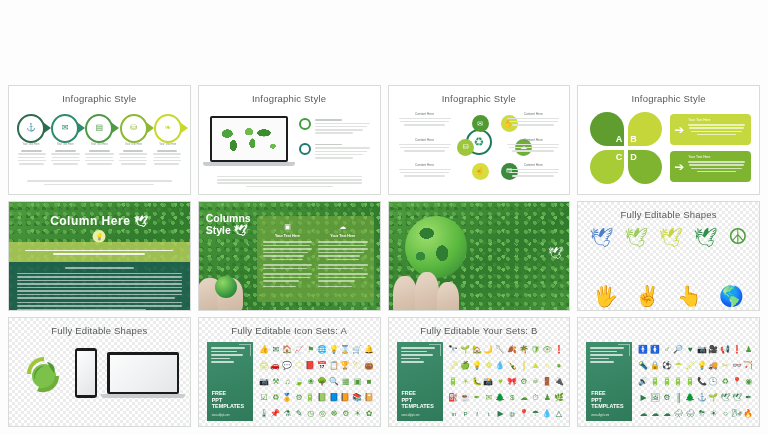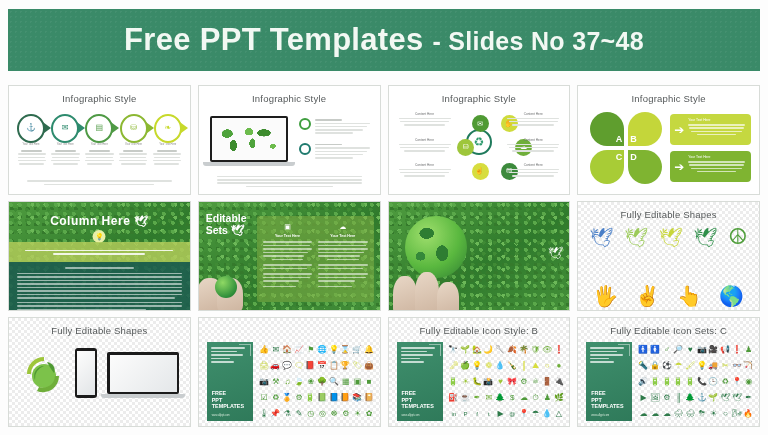--- a/index.html
+++ b/index.html
@@ -210,26 +210,20 @@
     display:grid; grid-template-columns:repeat(10,1fr); grid-template-rows:repeat(5,1fr);
     gap:1px; align-items:center; justify-items:center;
   }
   .ig { font-size:8px; line-height:1; }
 </style>
 </head>
 <body>
 
 <div class="page">
 
-  <div class="banner">
-    <div class="banner-title">
-      <span>Free PPT Templates</span>
-      <span class="sub">- Slides No 37~48</span>
-    </div>
-  </div>
 
   <div class="grid">
 
     <div class="slide">
       <div class="s-title">Infographic Style</div>
       <div class="steps">
         <div class="step">
           <div class="chev" style="border-left-color:#2f6b4f"></div>
           <div class="ring" style="border-color:#2f6b4f">
               <span class="ico" style="color:#2f6b4f">⚓</span>
@@ -460,22 +454,22 @@
         <div class="lnw" style="width:100%;margin-top:3px"></div>
           <div class="lnw" style="width:100%"></div>
         <div class="lnw" style="width:78%"></div>
 
       </div>
     </div>
 
     <div class="slide">
       <div class="grass"></div>
       <div class="s6-title">
-        <div>Editable</div>
-        <div><span>Sets</span> <span class="bird">🕊</span></div>
+        <div>Columns</div>
+        <div><span>Style</span> <span class="bird">🕊</span></div>
       </div>
       <div class="hands">
         <div class="palm" style="left:2px;"></div>
         <div class="palm" style="left:22px;"></div>
         <div class="globe-sm"></div>
       </div>
       <div class="s6-panel">
         <div class="s6-col">
           <div class="s6-ic">▣</div>
           <div class="s6-hd">Your Text Here</div>
@@ -555,20 +549,21 @@
         </div>
       <div class="lap2">
         <div class="sc">
             <div class="si"></div>
           </div>
         <div class="bs"></div>
       </div>
     </div>
 
     <div class="slide checker">
+      <div class="s-title">Fully Editable Icon Sets: A</div>
       <div class="icon-panel">
         <div class="ip-corner"></div>
         <div class="ip-top">
           <div class="lnw" style="width:90%"></div>
             <div class="lnw" style="width:70%"></div>
           <div class="lnw" style="width:86%;margin-top:2px"></div>
             <div class="lnw" style="width:50%"></div>
           <div class="lnw" style="width:62%"></div>
         </div>
         <div class="ip-free">FREE<br>PPT<br>TEMPLATES</div>
@@ -626,21 +621,21 @@
         <span class="ig" style="color:#4f9a3a">◷</span>
         <span class="ig" style="color:#4f9a3a">◎</span>
         <span class="ig" style="color:#4f9a3a">☸</span>
         <span class="ig" style="color:#4f9a3a">⚙</span>
         <span class="ig" style="color:#4f9a3a">☀</span>
         <span class="ig" style="color:#4f9a3a">✿</span>
       </div>
     </div>
 
     <div class="slide checker">
-      <div class="s-title">Fully Editable Icon Style: B</div>
+      <div class="s-title">Fully Editable Your Sets: B</div>
       <div class="icon-panel">
         <div class="ip-corner"></div>
         <div class="ip-top">
           <div class="lnw" style="width:90%"></div>
             <div class="lnw" style="width:70%"></div>
           <div class="lnw" style="width:86%;margin-top:2px"></div>
             <div class="lnw" style="width:50%"></div>
           <div class="lnw" style="width:62%"></div>
         </div>
         <div class="ip-free">FREE<br>PPT<br>TEMPLATES</div>
@@ -698,21 +693,20 @@
         <span class="ig" style="color:#2f7a4a">▶</span>
         <span class="ig" style="color:#2f7a4a;font-size:6px">@</span>
         <span class="ig" style="color:#2f7a4a">📍</span>
         <span class="ig" style="color:#2f7a4a">☂</span>
         <span class="ig" style="color:#2f7a4a">💧</span>
         <span class="ig" style="color:#2f7a4a">△</span>
       </div>
     </div>
 
     <div class="slide checker">
-      <div class="s-title">Fully Editable Icon Sets: C</div>
       <div class="icon-panel">
         <div class="ip-corner"></div>
         <div class="ip-top">
           <div class="lnw" style="width:90%"></div>
             <div class="lnw" style="width:70%"></div>
           <div class="lnw" style="width:86%;margin-top:2px"></div>
             <div class="lnw" style="width:50%"></div>
           <div class="lnw" style="width:62%"></div>
         </div>
         <div class="ip-free">FREE<br>PPT<br>TEMPLATES</div>

